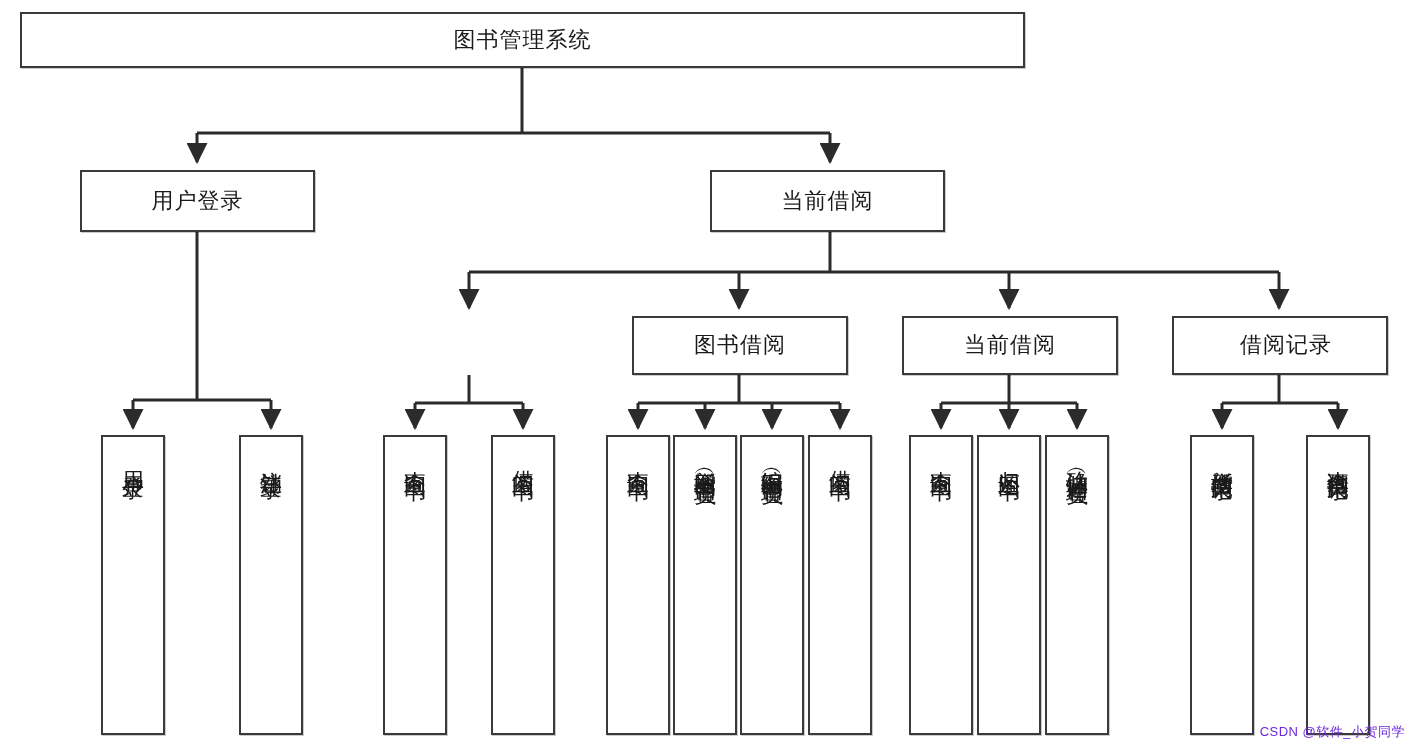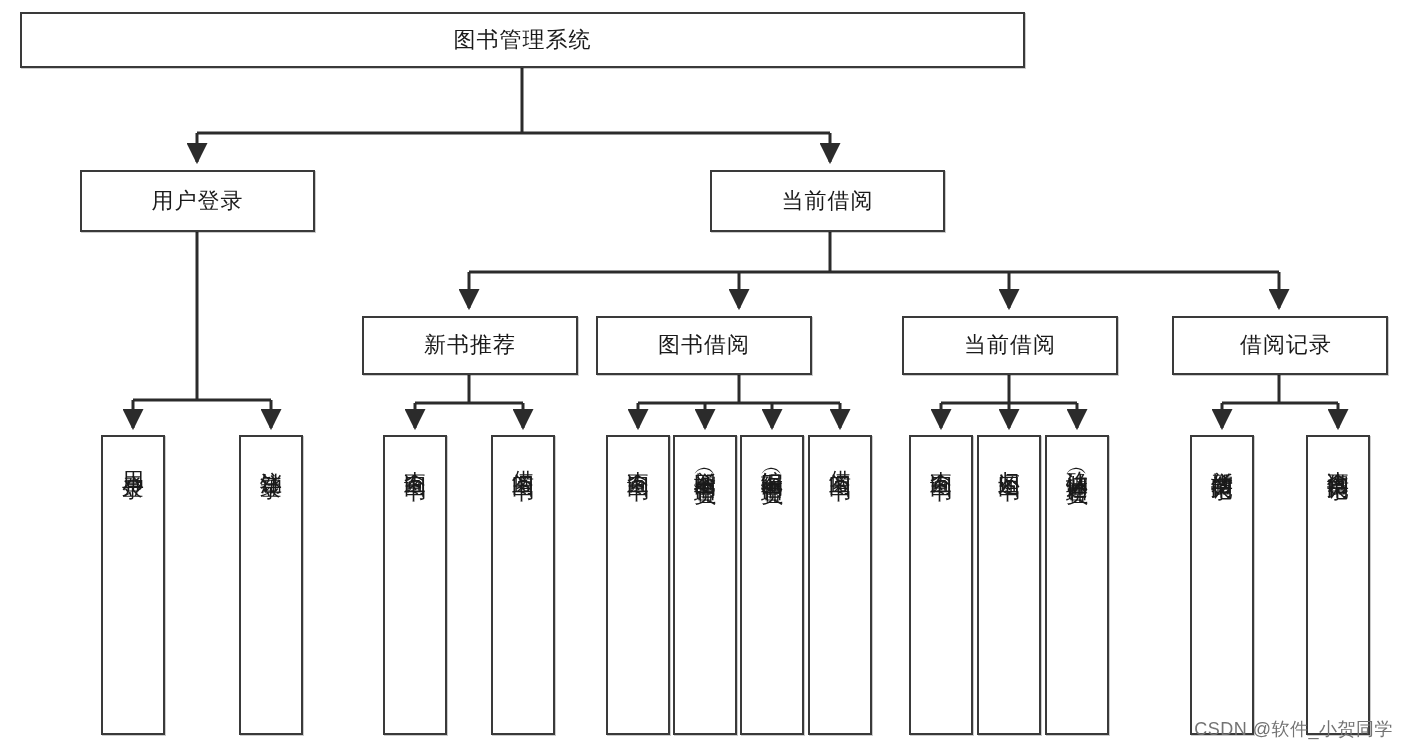--- a/index.html
+++ b/index.html
@@ -56,24 +56,24 @@
     display: block;
   }
   .node.v.tall .vtext {
     letter-spacing: 2px;
   }
   .root {
     font-size: 23px;
   }
   #watermark {
     position: absolute;
-    right: 12px;
+    right: 0;
     bottom: 6px;
-    font-size: 18px;
-    color: #737373;
+    font-size: 13px;
+    color: #6d28d9;
     letter-spacing: 0.5px;
     white-space: nowrap;
     user-select: none;
   }
 </style>
 </head>
 <body>
 
 <div id="canvas">
 
@@ -136,24 +136,21 @@
     <span>图书管理系统</span>
   </div>
 
   <div class="node h" style="left:80px; top:170px; width:235px; height:62px;">
     <span>用户登录</span>
   </div>
   <div class="node h" style="left:710px; top:170px; width:235px; height:62px;">
     <span>当前借阅</span>
   </div>
 
-  <div class="node h" style="left:362px; top:316px; width:216px; height:59px;">
-    <span>新书推荐</span>
-  </div>
-  <div class="node h" style="left:596px; top:316px; width:216px; height:59px;">
+  <div class="node h" style="left:632px; top:316px; width:216px; height:59px;">
     <span>图书借阅</span>
   </div>
   <div class="node h" style="left:902px; top:316px; width:216px; height:59px;">
     <span>当前借阅</span>
   </div>
   <div class="node h" style="left:1172px; top:316px; width:216px; height:59px;padding-left:12px;">
     <span>借阅记录</span>
   </div>
 
   <div class="node v" style="left:101px; top:435px; width:64px; height:300px;">

